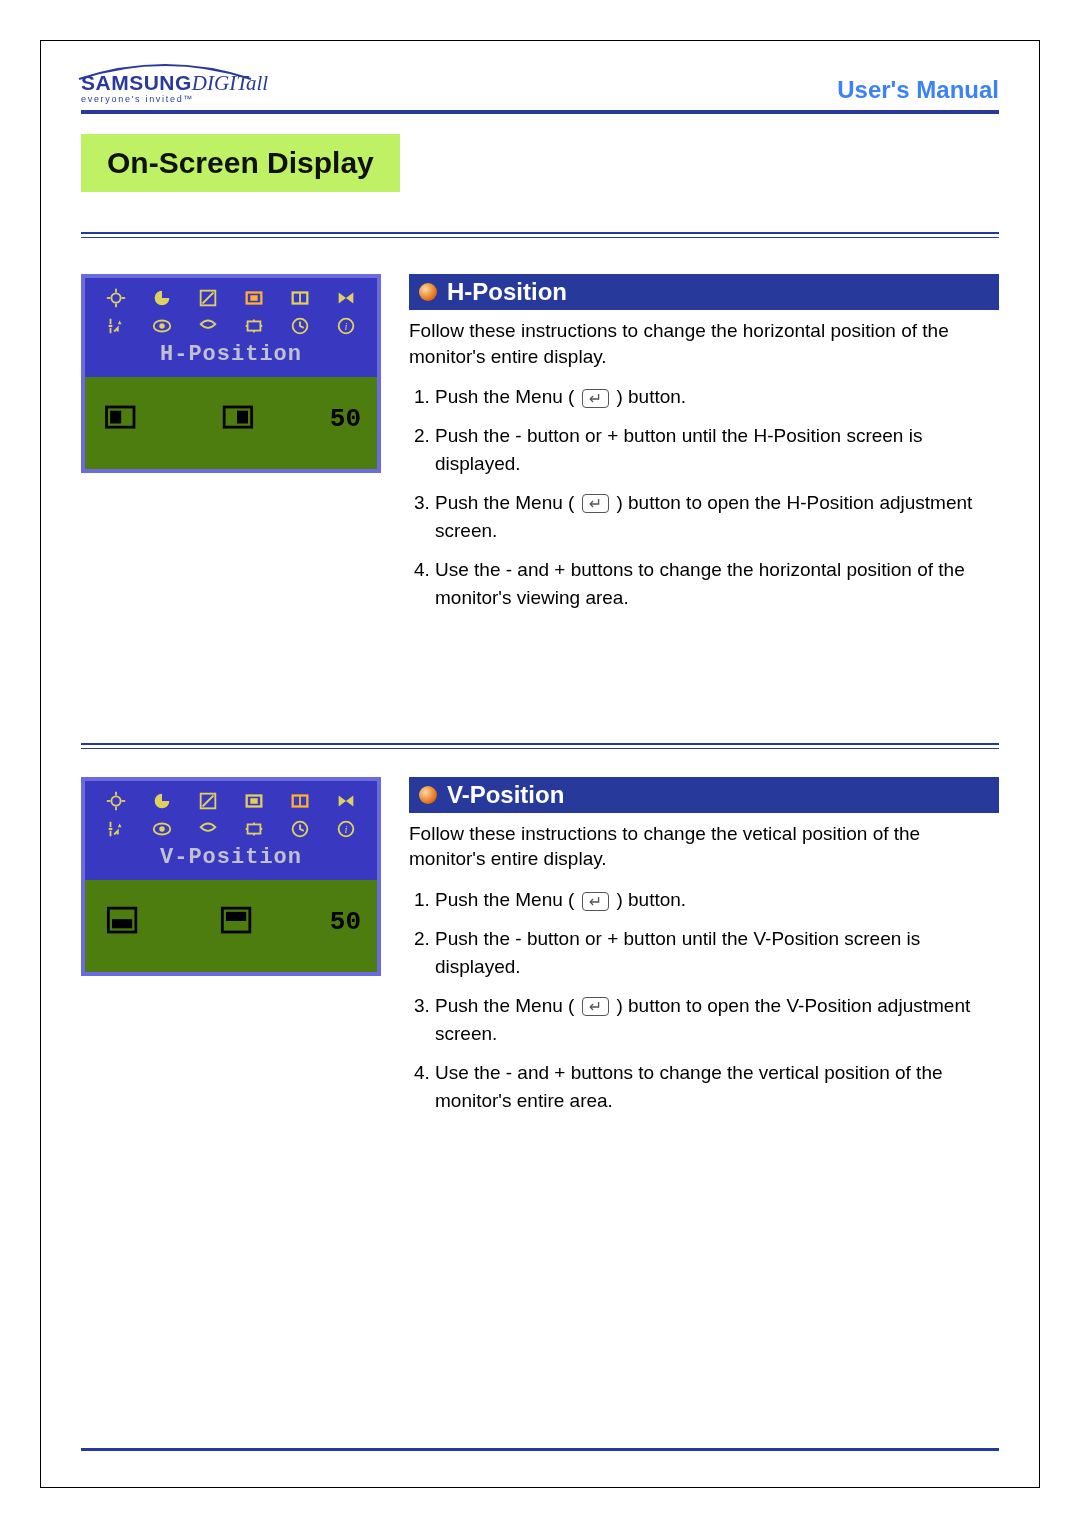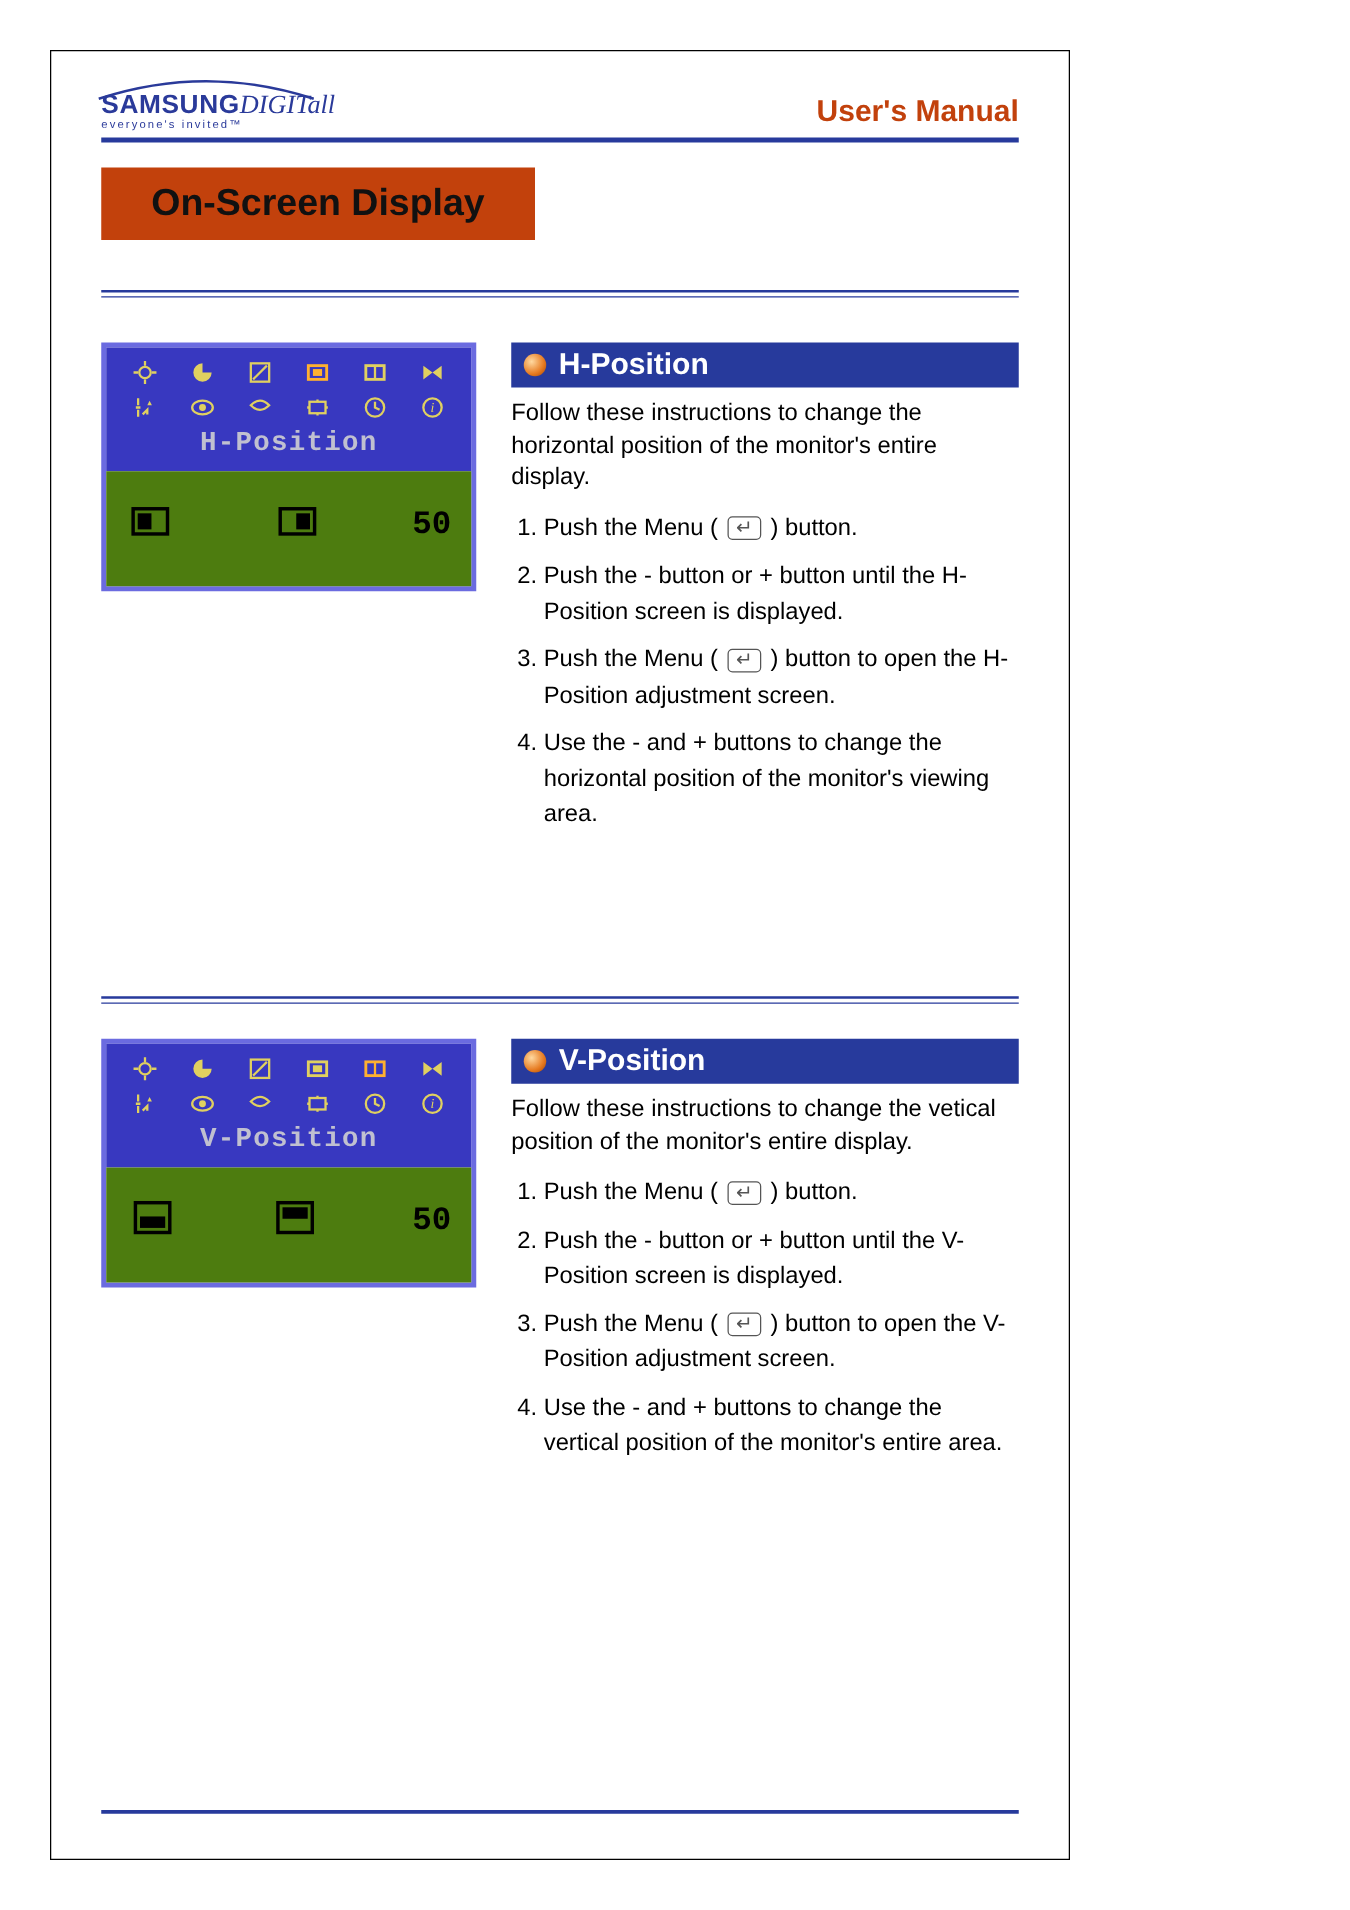--- a/index.html
+++ b/index.html
@@ -6,21 +6,21 @@
   body {
     font-family: Arial, Helvetica, sans-serif;
     background: #fff;
     width: 1080px;
     height: 1528px;
     position: relative;
   }
   .page {
     border: 1px solid #000;
     margin: 40px;
-    width: 816px;
+    width: 1000px;
     height: 1448px;
     position: relative;
     padding: 30px 40px;
   }
   .header-row {
     display: flex;
     justify-content: space-between;
     align-items: flex-end;
     margin-bottom: 6px;
   }
@@ -30,31 +30,31 @@
     color: #2a3a9a;
     position: relative;
   }
   .logo .brand-main { font-weight: bold; font-size: 21px; letter-spacing:0.5px;}
   .logo .brand-sub { font-style: italic; font-size: 21px; font-family: Georgia, serif;}
   .logo .tagline { font-size: 9px; letter-spacing: 1.7px; display:block; color:#2a3a9a; margin-top:-2px;}
   .logo svg.swoosh { position:absolute; top:-12px; left:-6px; }
   .manual-title {
     font-weight: bold;
     font-size: 24px;
-    color: #c2410c;
+    color: #3b82f6;
   }
   .thick-rule {
     border: none;
     border-top: 4px solid #273a9c;
     margin-bottom: 20px;
   }
   .section-title-bar {
-    background: #c2410c;
+    background: #bef264;
     display: inline-block;
-    padding: 12px 40px;
+    padding: 12px 26px;
     font-size: 30px;
     font-weight: bold;
     color: #111;
     margin-bottom: 40px;
   }
   .col-headers {
     display: flex;
     margin-bottom: 6px;
   }
   .col-headers .col1 { width: 320px; font-weight:bold; font-size:20px; }

